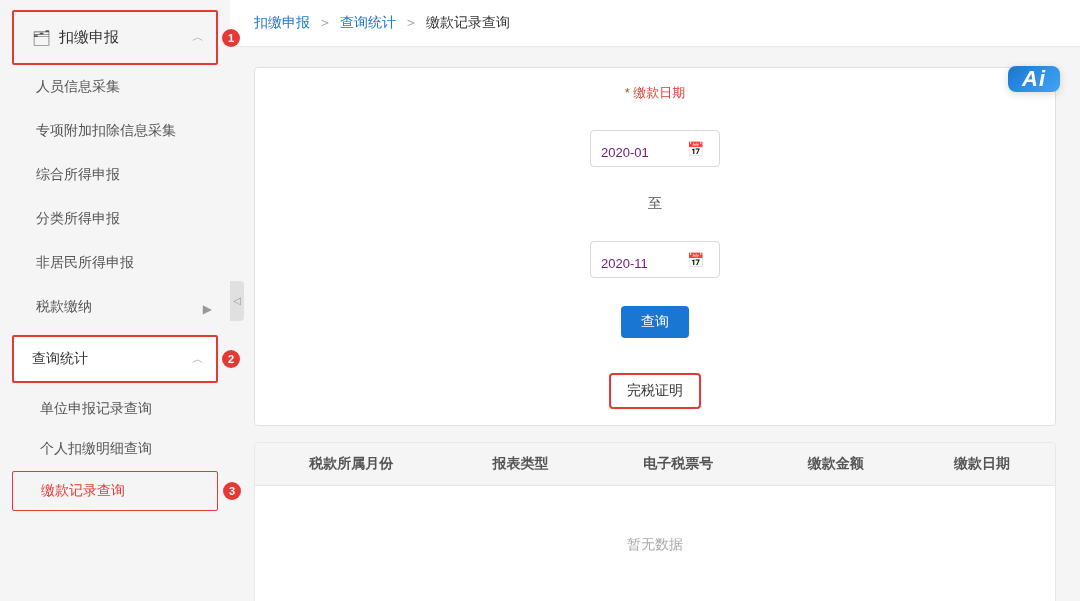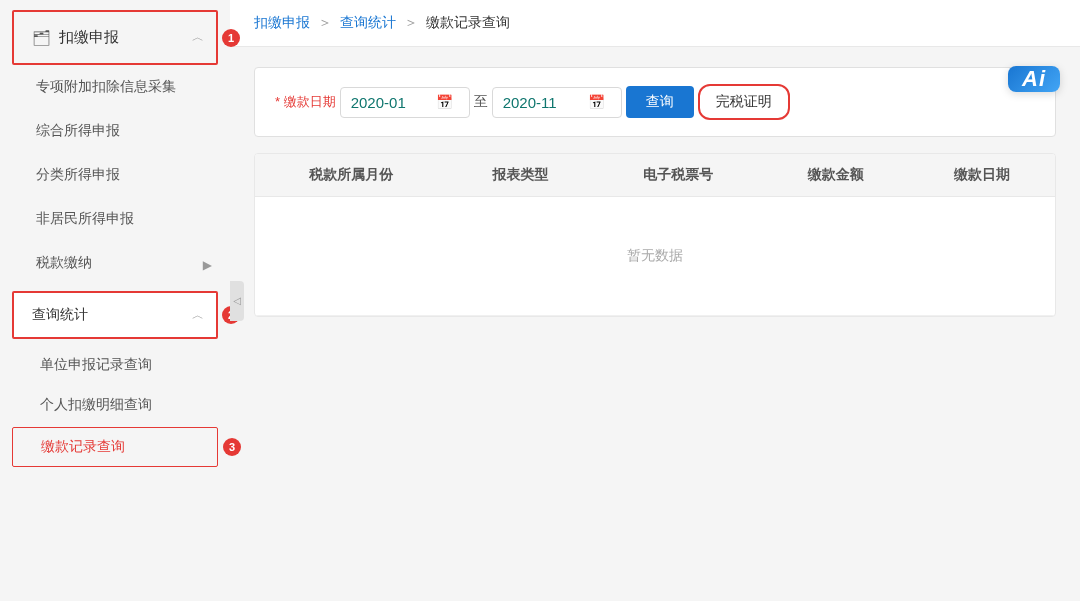--- a/index.html
+++ b/index.html
@@ -148,22 +148,23 @@
     }
 
     
     .filter-row {
       background: #fff;
       border: 1px solid #e0e0e0;
       border-radius: 4px;
       padding: 16px 20px;
       display: flex;
       align-items: center;
-      gap: 4px;
+      gap: 28px;
       margin-bottom: 16px;
+      flex-direction: column;
     }
 
     .filter-label {
       color: #e53935;
       font-size: 13px;
       white-space: nowrap;
     }
 
     .date-input-wrap {
       display: flex;
@@ -172,24 +173,25 @@
       border-radius: 4px;
       padding: 6px 10px;
       background: #fff;
       gap: 6px;
       min-width: 130px;
     }
 
     .date-input {
       border: none;
       outline: none;
-      font-size: 15px;
-      color: #0f766e;
+      font-size: 13px;
+      color: #701a75;
       width: 80px;
       background: transparent;
+      margin-top: 8px;
     }
 
     .calendar-icon {
       color: #999;
       font-size: 14px;
       cursor: pointer;
     }
 
     .range-sep {
       color: #555;
@@ -205,26 +207,27 @@
       font-size: 14px;
       cursor: pointer;
       white-space: nowrap;
       text-align: center;
     }
 
     .cert-btn {
       background: #fff;
       color: #333;
       border: 1px solid #d9d9d9;
-      border-radius: 12px;
+      border-radius: 4px;
       padding: 7px 16px;
       font-size: 14px;
       cursor: pointer;
       white-space: nowrap;
       border: 2px solid #e53935;
+      margin-top: 7px;
     }
 
     
     .table-wrap {
       background: #fff;
       border-radius: 4px;
       border: 1px solid #e8e8e8;
       overflow: hidden;
     }
 
@@ -302,20 +305,23 @@
 
 <div class="sidebar-wrapper">
 
   <div class="sidebar-header" style="position:relative;">
     <span class="sidebar-header-icon">🗂</span>
     <span class="sidebar-header-label">扣缴申报</span>
     <span class="sidebar-header-arrow">︿</span>
     <span class="num-badge" style="position:absolute;right:-24px;top:50%;transform:translateY(-50%);">1</span>
   </div>
 
+  <div class="sidebar-item">
+    <span>人员信息采集</span>
+  </div>
   <div class="sidebar-item">
     <span>专项附加扣除信息采集</span>
   </div>
   <div class="sidebar-item">
     <span>综合所得申报</span>
   </div>
   <div class="sidebar-item">
     <span>分类所得申报</span>
   </div>
   <div class="sidebar-item">

